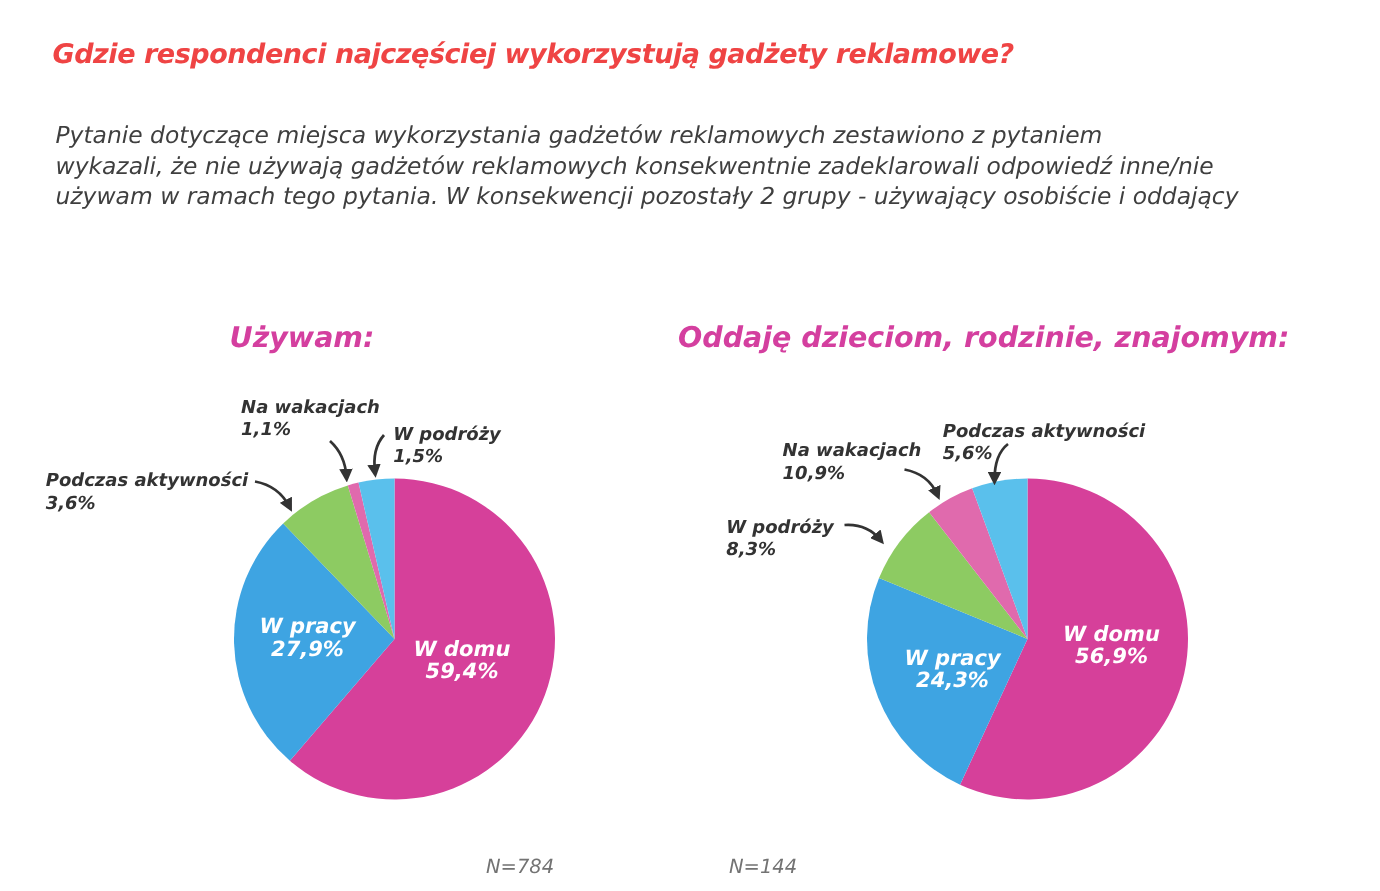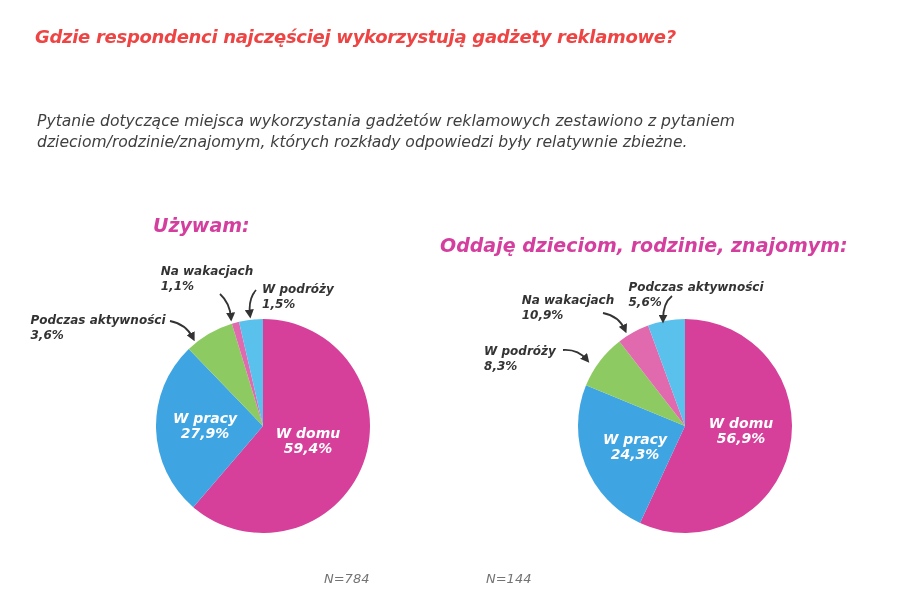--- a/index.html
+++ b/index.html
@@ -1,35 +1,36 @@
 <!DOCTYPE html>
 <html><head>
 <meta charset="utf-8">
 <style>
   html, body { margin: 0; padding: 0; background: #ffffff; }
   body { width: 920px; height: 594px; position: relative; overflow: hidden; font-family: "DejaVu Sans", sans-serif; }
   .title { position: absolute; left: 35px; top: 26px; width: 860px; font-size: 18px; font-weight: bold; font-style: italic; color: #ef4444; white-space: nowrap; letter-spacing: -0.3px; }
-  .intro { position: absolute; left: 37px; top: 80px; width: 860px; font-size: 15.6px; font-style: italic; color: #3f3f3f; line-height: 20.6px; margin-top: 31px; }
+  .intro { position: absolute; left: 37px; top: 80px; width: 860px; font-size: 15.6px; font-style: italic; color: #3f3f3f; line-height: 20.6px; }
   .intro div { white-space: nowrap; }
   .subtitle { position: absolute; top: 214px; font-size: 19px; font-weight: bold; font-style: italic; color: #d43f9f; white-space: nowrap; }
   #sub-left { left: 153px; }
-  #sub-right { left: 440px; margin-top: 20px; }
+  #sub-right { left: 452px; }
   .pie { position: absolute; left: 0; top: 0; width: 920px; height: 594px; }
   .lbl { position: absolute; font-weight: bold; font-style: italic; color: #333333; font-size: 12px; line-height: 15px; text-align: left; white-space: nowrap; transform: translateX(-50%); }
   .inlbl { position: absolute; font-weight: bold; font-style: italic; color: #ffffff; font-size: 14px; line-height: 15px; text-align: center; white-space: nowrap; transform: translateX(-50%); }
   .nlabel { position: absolute; top: 571px; font-size: 13px; font-style: italic; color: #737373; }
 </style>
 </head>
 <body>
 
 <div class="title">Gdzie respondenci najczęściej wykorzystują gadżety reklamowe?</div>
 
 <div class="intro">
   <div>Pytanie dotyczące miejsca wykorzystania gadżetów reklamowych zestawiono z pytaniem</div>
-  <div>dzieciom/rodzinie/znajomym, których rozkłady odpowiedzi były relatywnie zbieżne.</div>
+  <div>wykazali, że nie używają gadżetów reklamowych konsekwentnie zadeklarowali odpowiedź inne/nie</div>
+  <div>używam w ramach tego pytania. W konsekwencji pozostały 2 grupy - używający osobiście i oddający</div>
 </div>
 
 <div class="subtitle" id="sub-left">Używam:</div>
 <div class="subtitle" id="sub-right">Oddaję dzieciom, rodzinie, znajomym:</div>
 
 <svg class="pie" viewBox="0 0 920 594">
   <defs>
     <marker id="ah" viewBox="0 0 10 10" refX="6" refY="5" markerWidth="5" markerHeight="5" orient="auto-start-reverse">
       <path d="M0,0 L10,5 L0,10 z" fill="#333333"></path>
     </marker>

